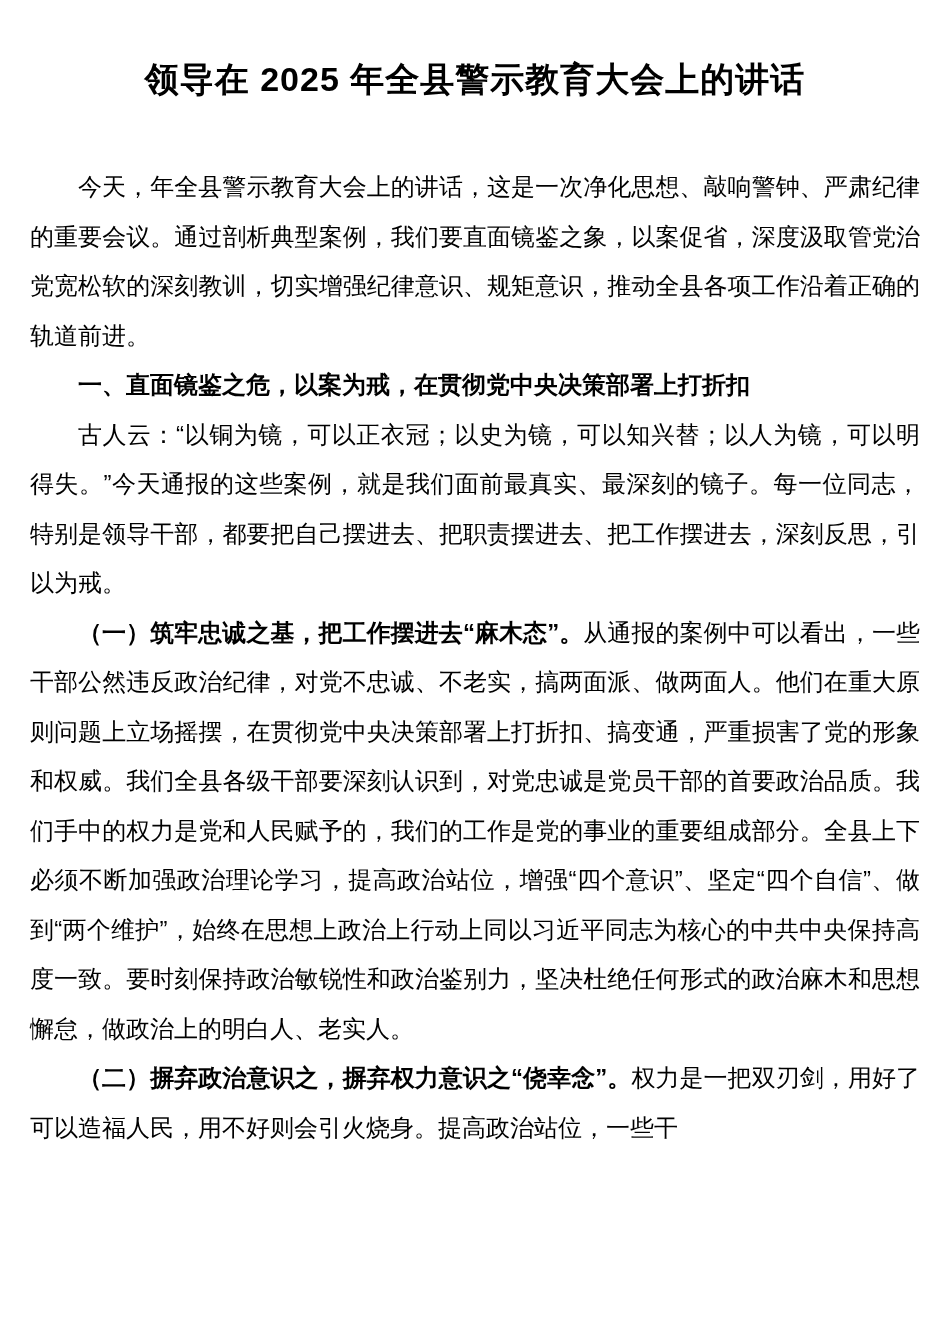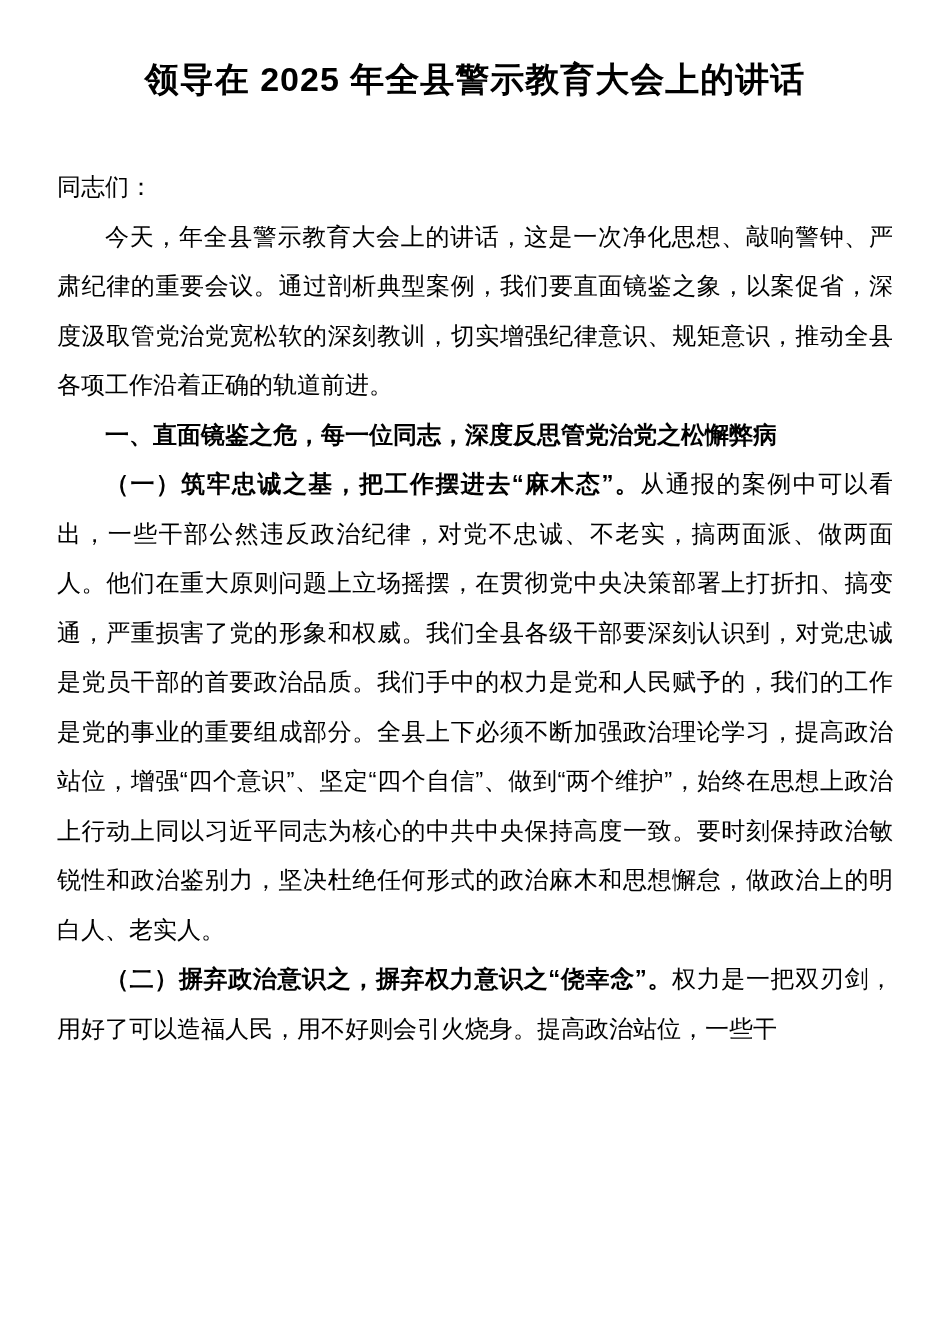--- a/index.html
+++ b/index.html
@@ -10,21 +10,21 @@
   .page {
     position: relative;
     width: 950px;
     height: 1344px;
     background: #ffffff;
     color: #000000;
     overflow: hidden;
     font-family: "Liberation Sans", "DejaVu Sans", sans-serif;
   }
   .content {
-    padding: 0 57px;
+    padding: 0 30px;
   }
   .doc-title {
     margin: 56px 0 0 0;
     font-size: 34px;
     line-height: 46px;
     font-weight: 700;
     text-align: center;
     letter-spacing: 1px;
   }
   .body-text {
@@ -49,26 +49,26 @@
 </head>
 <body>
 
 <div class="page">
   <div class="content">
 
     <h1 class="doc-title">领导在 2025 年全县警示教育大会上的讲话</h1>
 
     <div class="body-text">
 
-      <p class="salutation">同志们：</p>
 
       <p class="indent">今天，年全县警示教育大会上的讲话，这是一次净化思想、敲响警钟、严肃纪律的重要会议。通过剖析典型案例，我们要直面镜鉴之象，以案促省，深度汲取管党治党宽松软的深刻教训，切实增强纪律意识、规矩意识，推动全县各项工作沿着正确的轨道前进。</p>
 
-      <p class="indent bold">一、直面镜鉴之危，每一位同志，深度反思管党治党之松懈弊病</p>
+      <p class="indent bold">一、直面镜鉴之危，以案为戒，在贯彻党中央决策部署上打折扣</p>
 
+      <p class="indent">古人云：“以铜为镜，可以正衣冠；以史为镜，可以知兴替；以人为镜，可以明得失。”今天通报的这些案例，就是我们面前最真实、最深刻的镜子。每一位同志，特别是领导干部，都要把自己摆进去、把职责摆进去、把工作摆进去，深刻反思，引以为戒。</p>
 
       <p class="indent"><span class="bold">（一）筑牢忠诚之基，把工作摆进去“麻木态”。</span><span>从通报的案例中可以看出，一些干部公然违反政治纪律，对党不忠诚、不老实，搞两面派、做两面人。他们在重大原则问题上立场摇摆，在贯彻党中央决策部署上打折扣、搞变通，严重损害了党的形象和权威。我们全县各级干部要深刻认识到，对党忠诚是党员干部的首要政治品质。我们手中的权力是党和人民赋予的，我们的工作是党的事业的重要组成部分。全县上下必须不断加强政治理论学习，提高政治站位，增强“四个意识”、坚定“四个自信”、做到“两个维护”，始终在思想上政治上行动上同以习近平同志为核心的中共中央保持高度一致。要时刻保持政治敏锐性和政治鉴别力，坚决杜绝任何形式的政治麻木和思想懈怠，做政治上的明白人、老实人。</span></p>
 
       <p class="indent"><span class="bold">（二）摒弃政治意识之，摒弃权力意识之“侥幸念”。</span><span>权力是一把双刃剑，用好了可以造福人民，用不好则会引火烧身。提高政治站位，一些干</span></p>
 
     </div>
   </div>
 </div>
 
 </body></html>

